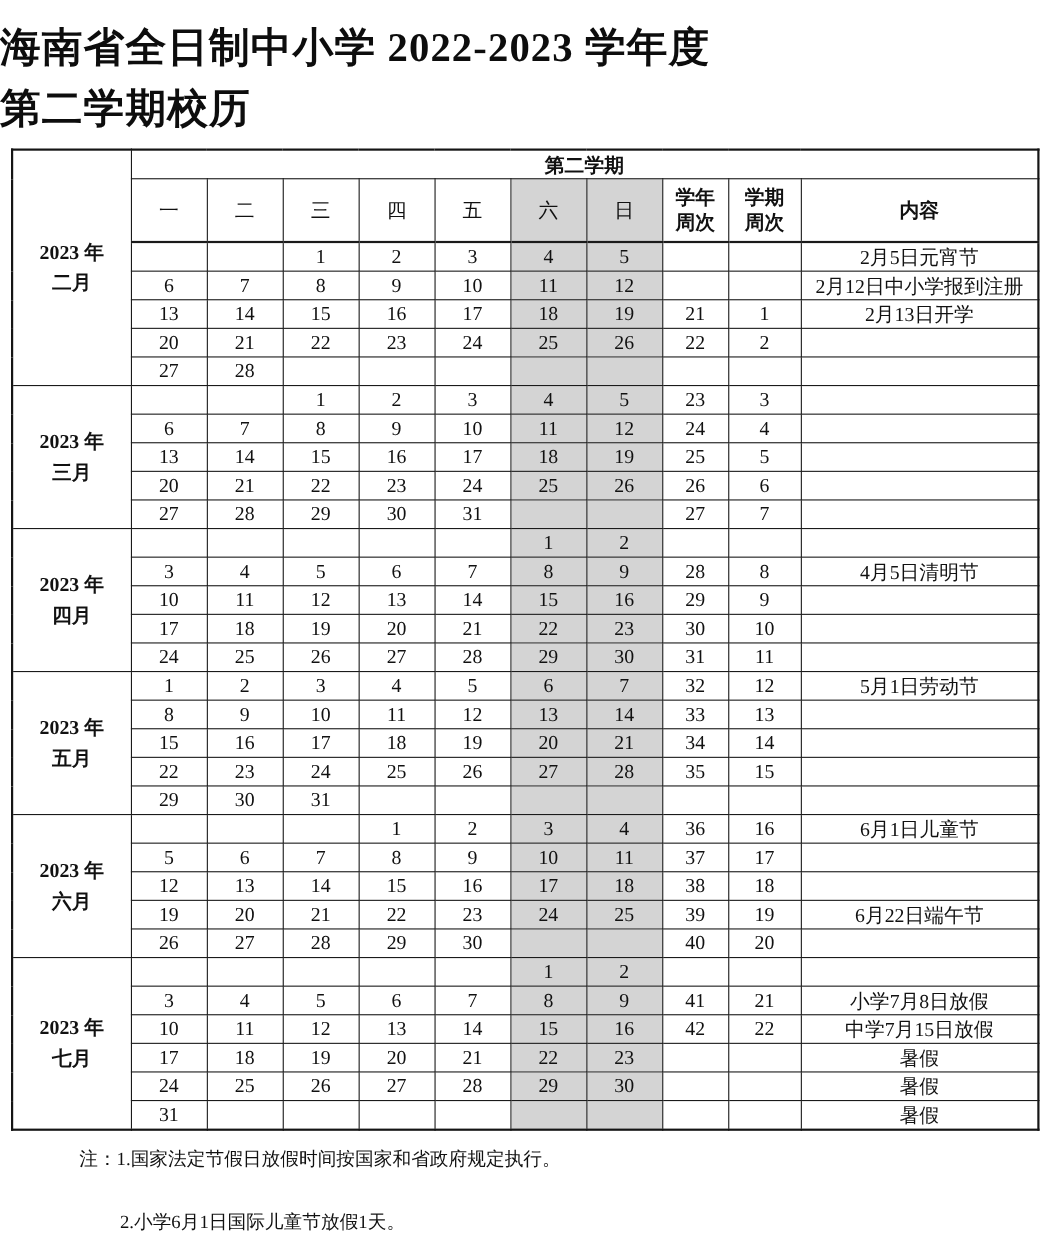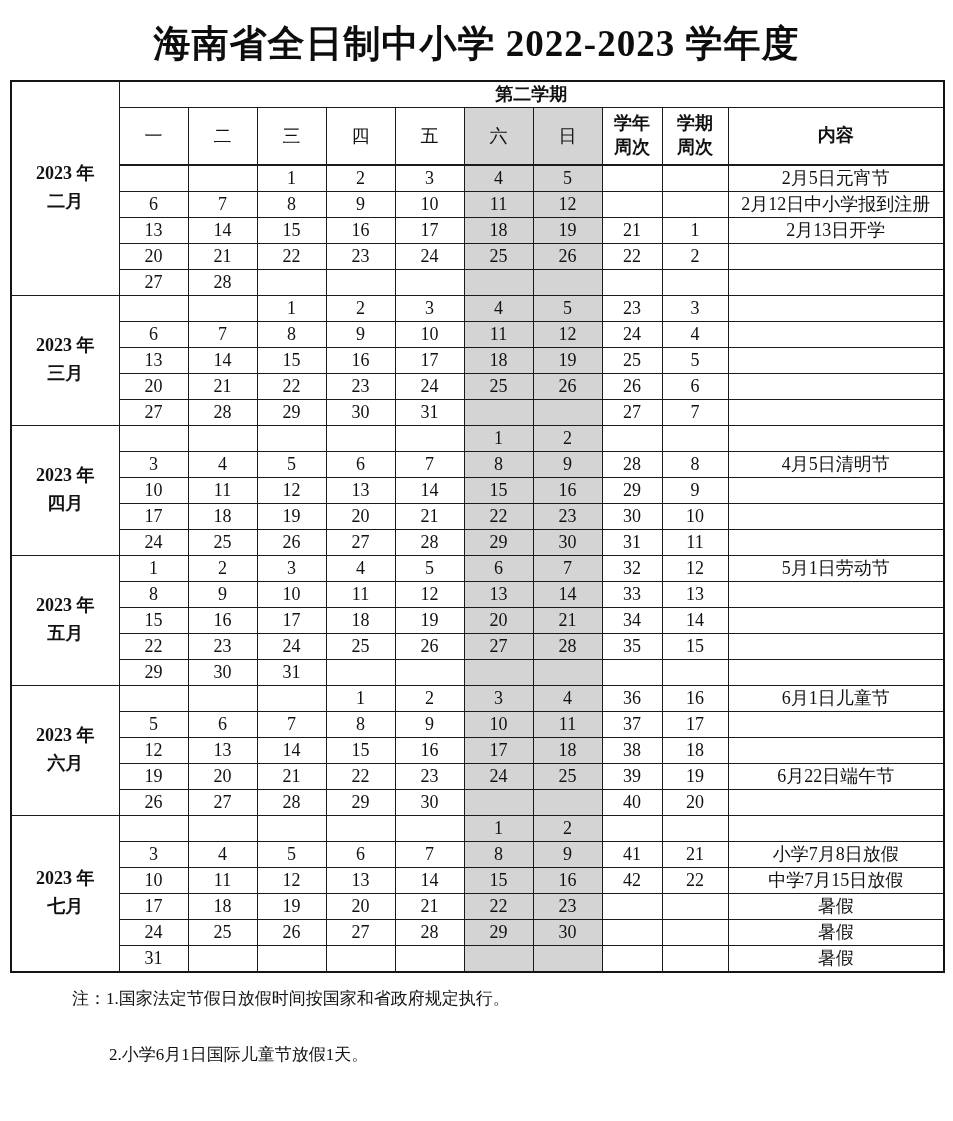--- a/index.html
+++ b/index.html
@@ -10,21 +10,21 @@
     height: 1121px;
     overflow: hidden;
     font-family: "Liberation Serif", "DejaVu Serif", serif;
     color: #111;
   }
   .page { width: 953px; height: 1121px; position: relative; }
 
   
   .title-block {
     padding-top: 16px;
-    text-align: center;
+    text-align: left;
     font-weight: bold;
     font-size: 37px;
     line-height: 1.5;
     letter-spacing: 1px;
     color: #0d0d0d;
   }
 
   
   table.calendar {
     border-collapse: collapse;
@@ -79,20 +79,21 @@
   .note-line { margin-bottom: 17px; white-space: nowrap; }
   .note-line-2 { padding-left: 37px; margin-top: 33px; }
 </style>
 </head>
 <body>
 
 <div class="page">
 
   <div class="title-block">
     <div>海南省全日制中小学 2022-2023 学年度</div>
+    <div>第二学期校历</div>
   </div>
 
   <table class="calendar">
     <colgroup>
       <col style="width:108px">
       <col style="width:69px">
         <col style="width:69px">
         <col style="width:69px">
       <col style="width:69px">
         <col style="width:69px">

